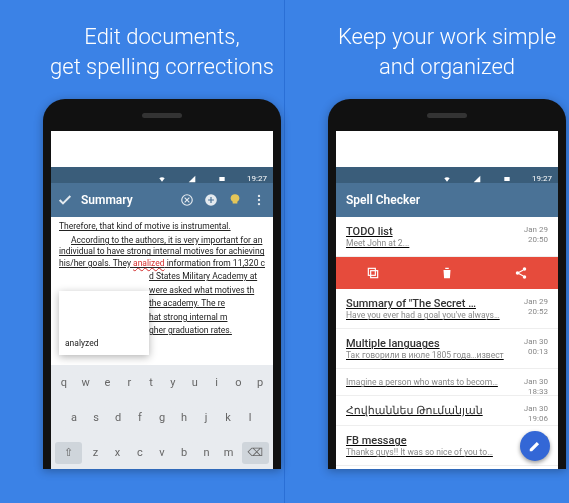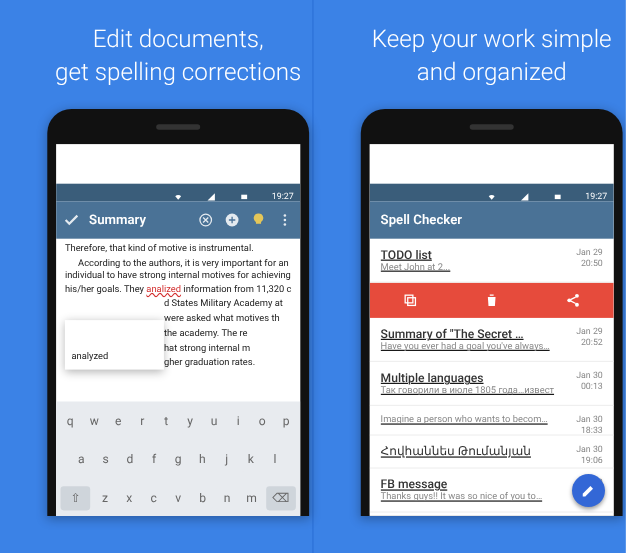--- a/index.html
+++ b/index.html
@@ -10,24 +10,24 @@
   .headline { color: #fff; font-size: 22px; font-weight: 300; text-align: center; line-height: 1.35; margin-bottom: 18px; }
   .phone { width: 238px; background: #111; border-radius: 22px 22px 0 0; padding: 32px 8px 0 8px; position: relative; box-shadow: 0 2px 10px rgba(0,0,0,.3); }
   .speaker { position: absolute; top: 14px; left: 50%; transform: translateX(-50%); width: 40px; height: 5px; background: #333; border-radius: 3px; }
   .screen { width: 222px; height: 338px; background: #fff; overflow: hidden; position: relative; }
   .statusbar { height: 16px; background: #3a5d7a; display: flex; justify-content: flex-end; align-items: flex-end; gap: 20px; padding: 0 6px; color: #fff; font-size: 8px; margin-top: 36px; }
   .sb-icon { width: 10px; height: 8px; }
   .appbar { height: 34px; background: #4a7296; display: flex; align-items: center; padding: 0 6px; color: #fff; gap: 8px; }
   .appbar-title { font-size: 12px; font-weight: 600; flex: 1; }
   .appbar-icon { width: 16px; height: 16px; display: flex; align-items: center; justify-content: center; font-size: 12px; opacity: .85; }
   .doc-body { padding: 4px 8px 0 8px; font-size: 8.5px; line-height: 1.35; color: #222; height: 148px; position: relative; overflow: hidden; }
-  .doc-body p { margin-bottom: 2px; }
+  .doc-body p { margin-bottom: 2px; text-decoration: underline; }
   .indent { text-indent: 12px; }
   .misspell { color: #d32f2f; text-decoration: underline wavy #d32f2f; }
-  .popup { position: absolute; left: 8px; top: 74px; width: 90px; height: 45px; background: #fff; box-shadow: 0 2px 8px rgba(0,0,0,.3); display: flex; align-items: flex-end; padding: 6px; font-size: 8.5px; text-align: right; }
+  .popup { position: absolute; left: 8px; top: 74px; width: 90px; height: 64px; background: #fff; box-shadow: 0 2px 8px rgba(0,0,0,.3); display: flex; align-items: flex-end; padding: 6px; font-size: 8.5px; text-align: right; }
   .kb { background: #e8ebef; height: 140px; display: flex; flex-direction: column; font-size: 11px; color: #555; }
   .kb-row { flex: 1; display: flex; align-items: center; justify-content: center; gap: 4px; padding: 2px 4px; }
   .kb-key { flex: 1; height: 22px; display: flex; align-items: center; justify-content: center; background: #e8ebef; border-radius: 3px; font-size: 11px; color: #666; }
   .kb-key.wide { flex: 1.5; background: #cfd5db; }
   .kb-space { flex: 3; background: #cfd5db; border-radius: 10px; font-size: 9px; color: #777; }
   .kb-key.green { color: #4caf50; }
   
   .list { height: 286px; overflow: hidden; }
   .list-item { padding: 8px 10px; border-bottom: 1px solid #eee; display: flex; flex-direction: column; position: relative; text-decoration: underline; }
   .li-title { font-size: 11px; color: #333; font-weight: 500; white-space: nowrap; overflow: hidden; text-overflow: ellipsis; padding-right: 40px; }

